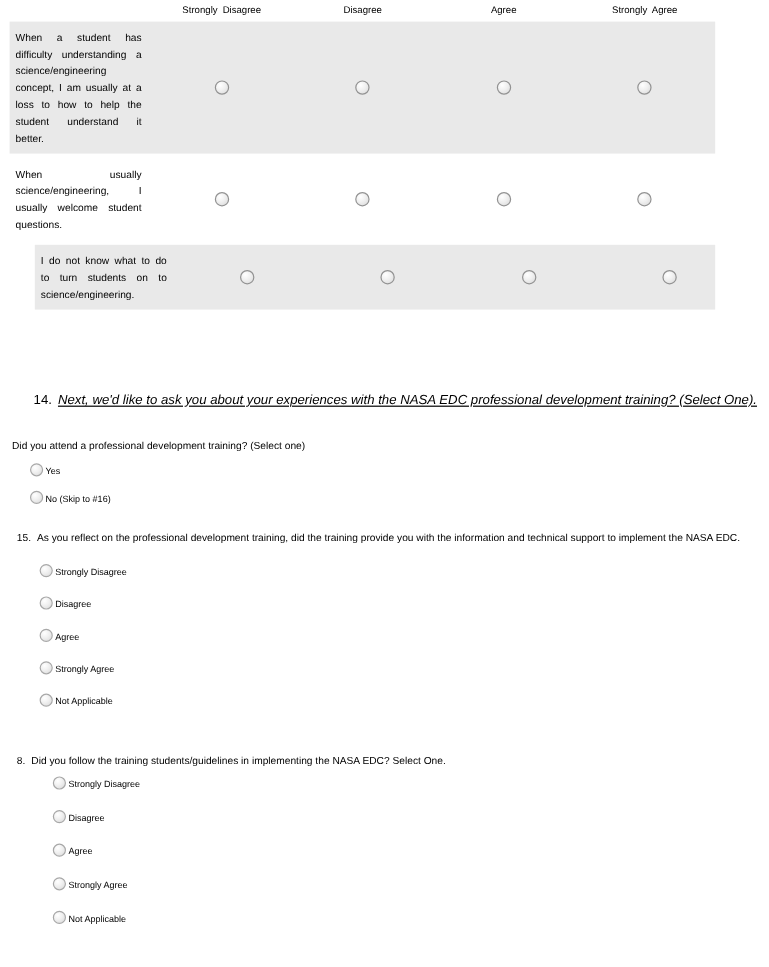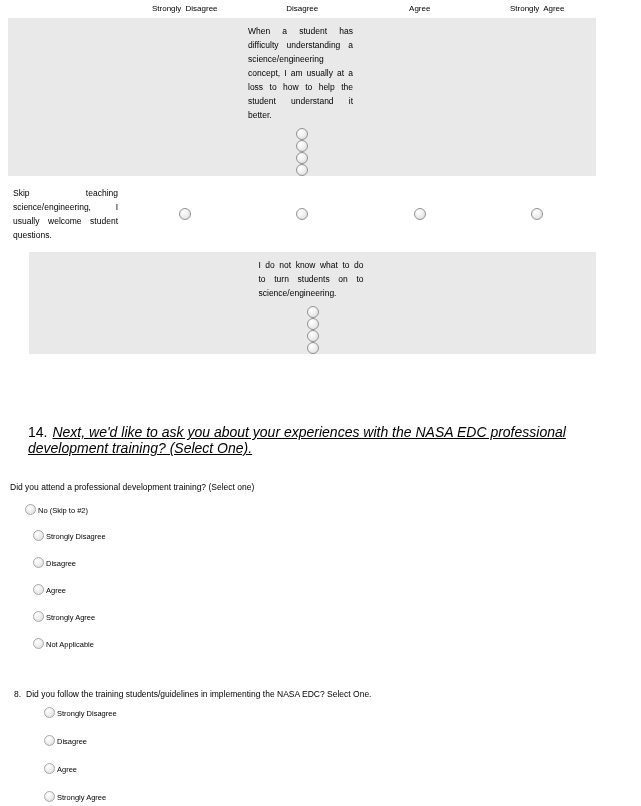--- a/index.html
+++ b/index.html
@@ -15,21 +15,21 @@
 
   
   .matrix { margin: 2px 0 0 8px; width: 588px; }
   .matrix-header { display: flex; height: 16px; align-items: flex-start; }
   .matrix-header .text-col { width: 118px; flex: 0 0 auto; }
   .matrix-header .col-label {
     width: 117.5px; flex: 0 0 auto; text-align: center;
     font-size: 8px; padding-top: 2px; word-spacing: 2px;
   }
   .matrix-row { display: flex; align-items: center; }
-  .matrix-row.shaded { background: var(--row_shade, #e9e9e9); flex-direction: column; }
+  .matrix-row.shaded { background: var(--row_shade, #e9e9e9); }
   .row-1 { min-height: 105px; }
   .row-2 { min-height: 76px; }
   .row-3 { min-height: 54px; margin-left: 21px; }
   .row-text {
     width: 118px; flex: 0 0 auto;
     padding: 6px 8px 6px 5px;
     line-height: 14px;
     text-align: justify;
     word-spacing: 1px;
   }
@@ -41,21 +41,21 @@
     width: 12px; height: 12px;
     border-radius: 50%;
     border: 1px solid #929292;
     background: radial-gradient(circle at 35% 30%, #ffffff 0%, #f0f0f0 45%, #d8d8d8 100%);
     flex: 0 0 auto;
     cursor: pointer;
   }
   .radio.small { width: 11px; height: 11px; border-color: #a8a8a8; }
 
   
-  .q14-title { margin: 70px 0 16px 28px; font-size: 14px; }
+  .q14-title { margin: 70px 0 16px 28px; font-size: 11px; }
   .qnum { font-style: normal; margin-right: 5px; }
   .q14-titletext { font-style: italic; text-decoration: underline; }
   .q14-sub { margin: 26px 0 0 10px; }
 
   .option-row { display: flex; align-items: flex-end; }
   .opt-label { font-size: 7.5px; line-height: 9px; margin-left: 2px; }
 
   .q14-opt1 { margin: 10px 0 0 25px; }
   .q14-opt2 { margin: 12px 0 0 25px; }
 
@@ -92,21 +92,21 @@
         </div>
       <div class="radio-cell">
           <span class="radio"></span>
         </div>
       <div class="radio-cell">
           <span class="radio"></span>
         </div>
     </div>
 
     <div class="matrix-row row-2">
-      <div class="row-text">Skip  teaching science/engineering,   I usually  welcome  student questions.</div>
+      <div class="row-text">When  usually science/engineering,   I usually  welcome  student questions.</div>
       <div class="radio-cell">
           <span class="radio"></span>
         </div>
       <div class="radio-cell">
           <span class="radio"></span>
         </div>
       <div class="radio-cell">
           <span class="radio"></span>
         </div>
       <div class="radio-cell">
@@ -130,27 +130,34 @@
         </div>
     </div>
   </div>
 
   <div>
     <p class="q14-title">
       <span class="qnum">14.</span><span class="q14-titletext">Next, we'd like to ask you about your experiences with the NASA EDC professional development training? (Select One).</span>
     </p>
     <p class="q14-sub">Did you attend a professional development training? (Select one)</p>
 
+    <div class="option-row q14-opt1">
+      <span class="radio small"></span>
+      <span class="opt-label">Yes</span>
+    </div>
     <div class="option-row q14-opt2">
       <span class="radio small"></span>
-      <span class="opt-label">No (Skip to #2)</span>
+      <span class="opt-label">No (Skip to #16)</span>
     </div>
   </div>
 
   <div>
+    <p class="q15-title">
+      <span class="qnum">15.</span><span>As you reflect on the professional development training, did the training provide you with the information and technical support to implement the NASA EDC.</span>
+    </p>
 
     <div class="option-row q15-opt first">
       <span class="radio small"></span>
       <span class="opt-label">Strongly Disagree</span>
     </div>
     <div class="option-row q15-opt">
       <span class="radio small"></span>
       <span class="opt-label">Disagree</span>
     </div>
     <div class="option-row q15-opt">

